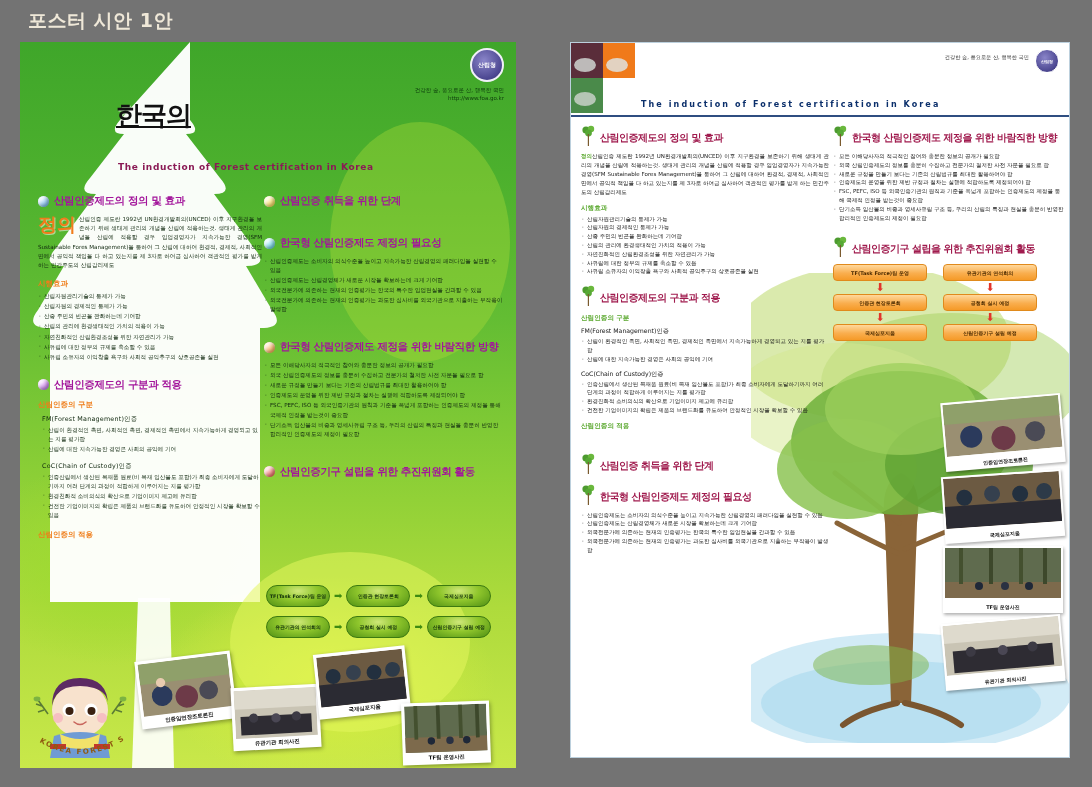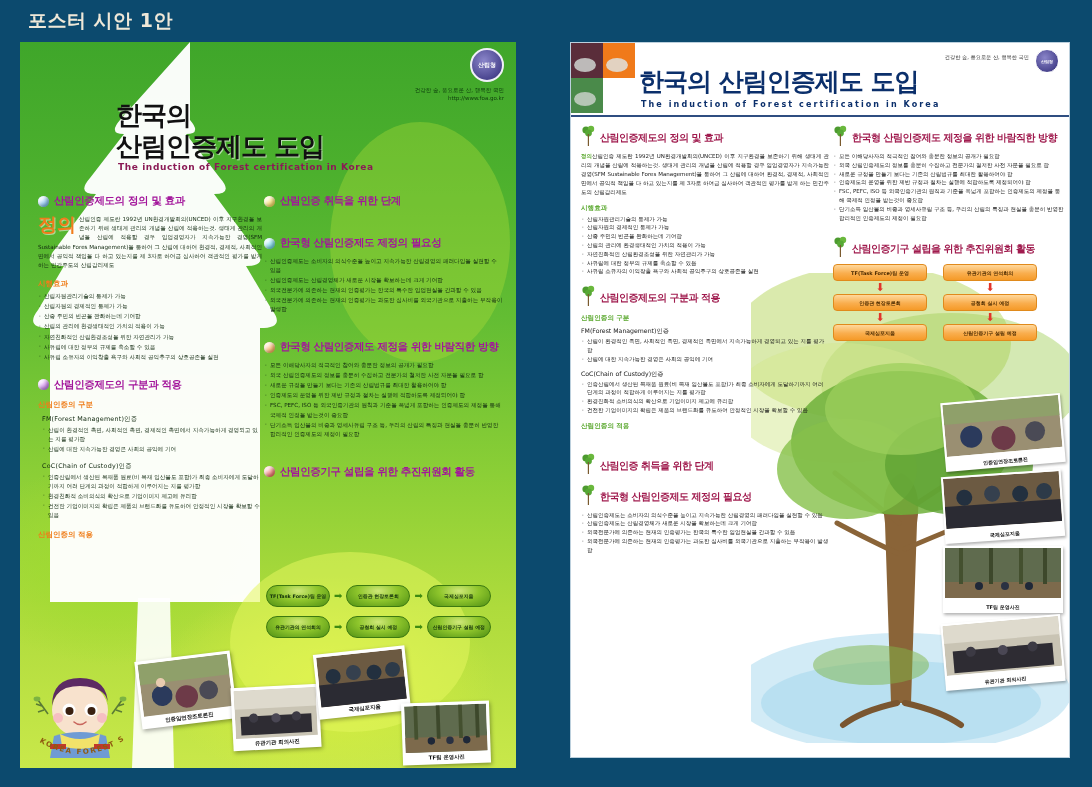--- a/index.html
+++ b/index.html
@@ -4,21 +4,21 @@
 <title>포스터 시안</title>
 <style>
   * { box-sizing: border-box; }
   html, body {
     margin: 0; padding: 0;
     background: #000;
     width: 1092px; height: 787px;
     overflow: hidden;
     font-family: "DejaVu Sans", "Liberation Sans", sans-serif;
   }
-  .stage { position: relative; width: 1092px; height: 787px; background: #0c4a6e; }
+  .stage { position: relative; width: 1092px; height: 787px; background: #737373; }
 
   
   .panel { position: absolute; top: 0; height: 787px; width: 546px; }
   .panel.left { left: 0; }
   .panel.right { left: 546px; }
 
   .panel-title {
     position: absolute; left: 28px; top: 8px;
     color: #efe8d8;
     font-size: 19px; font-weight: bold;
@@ -58,20 +58,21 @@
     font-size: 5.5px; line-height: 1.5;
   }
   .p1-slogan div:last-child { color: #11410f; }
 
   .p1-title {
     position: absolute; left: 96px; top: 58px;
     color: #111; font-weight: bold;
     font-size: 26px; line-height: 1.18;
     letter-spacing: -1px;
     text-shadow: 1px 1px 0 rgba(255,255,255,.6);
+    text-decoration: underline;
   }
   .p1-sub {
     position: absolute; left: 98px; top: 120px;
     color: #8a1a55; font-weight: bold;
     font-size: 9px; letter-spacing: .6px;
   }
 
   
   .p1-colL { position: absolute; left: 18px; top: 152px; width: 224px; }
   .p1-colR { position: absolute; left: 244px; top: 152px; width: 240px; }
@@ -224,21 +225,20 @@
         <div class="p1-logo">
           <span>산림청</span>
         </div>
         <div class="p1-slogan">
           <div>건강한 숲, 풍요로운 산, 행복한 국민</div>
           <div>http://www.foa.go.kr</div>
         </div>
 
         <div class="p1-title">
           <div>한국의</div>
-          <div>산림인증제도 도입</div>
         </div>
         <div class="p1-sub">The induction of Forest certification in Korea</div>
 
         <div class="p1-colL">
 
           <div class="hdr">
             <span class="bullet b-blue"></span>
             <span class="htxt">산림인증제도의 정의 및 효과</span>
           </div>
 
@@ -422,21 +422,20 @@
         <ellipse cx="14" cy="22" rx="11" ry="7" fill="#cfd4d0" opacity=".85"></ellipse>
         <ellipse cx="46" cy="22" rx="11" ry="7" fill="#dfe2df" opacity=".85"></ellipse>
         <ellipse cx="14" cy="56" rx="11" ry="7" fill="#cfd4d0" opacity=".8"></ellipse>
       </svg>
 
       <div class="p2-logo">
         <span>산림청</span>
       </div>
       <div class="p2-slogan">건강한 숲, 풍요로운 산, 행복한 국민</div>
 
-      <div class="p2-title">한국의 산림인증제도 도입</div>
       <div class="p2-sub">The induction of Forest certification in Korea</div>
       <div class="p2-rule"></div>
 
       <svg class="p2-art" viewBox="0 0 320 470">
         <ellipse cx="120" cy="70" rx="140" ry="78" fill="#bcd96a" opacity=".55"></ellipse>
         <ellipse cx="200" cy="110" rx="130" ry="70" fill="#9fce56" opacity=".45"></ellipse>
         <ellipse cx="90" cy="130" rx="110" ry="60" fill="#d4e88f" opacity=".5"></ellipse>
         <ellipse cx="150" cy="420" rx="170" ry="60" fill="#bfe3f2" opacity=".7"></ellipse>
         <ellipse cx="150" cy="430" rx="140" ry="42" fill="#a8d8ee" opacity=".6"></ellipse>
         <path d="M140 430 L134 250 Q128 210 150 200 Q172 210 166 250 L160 430 Z" fill="#8a6438"></path>

